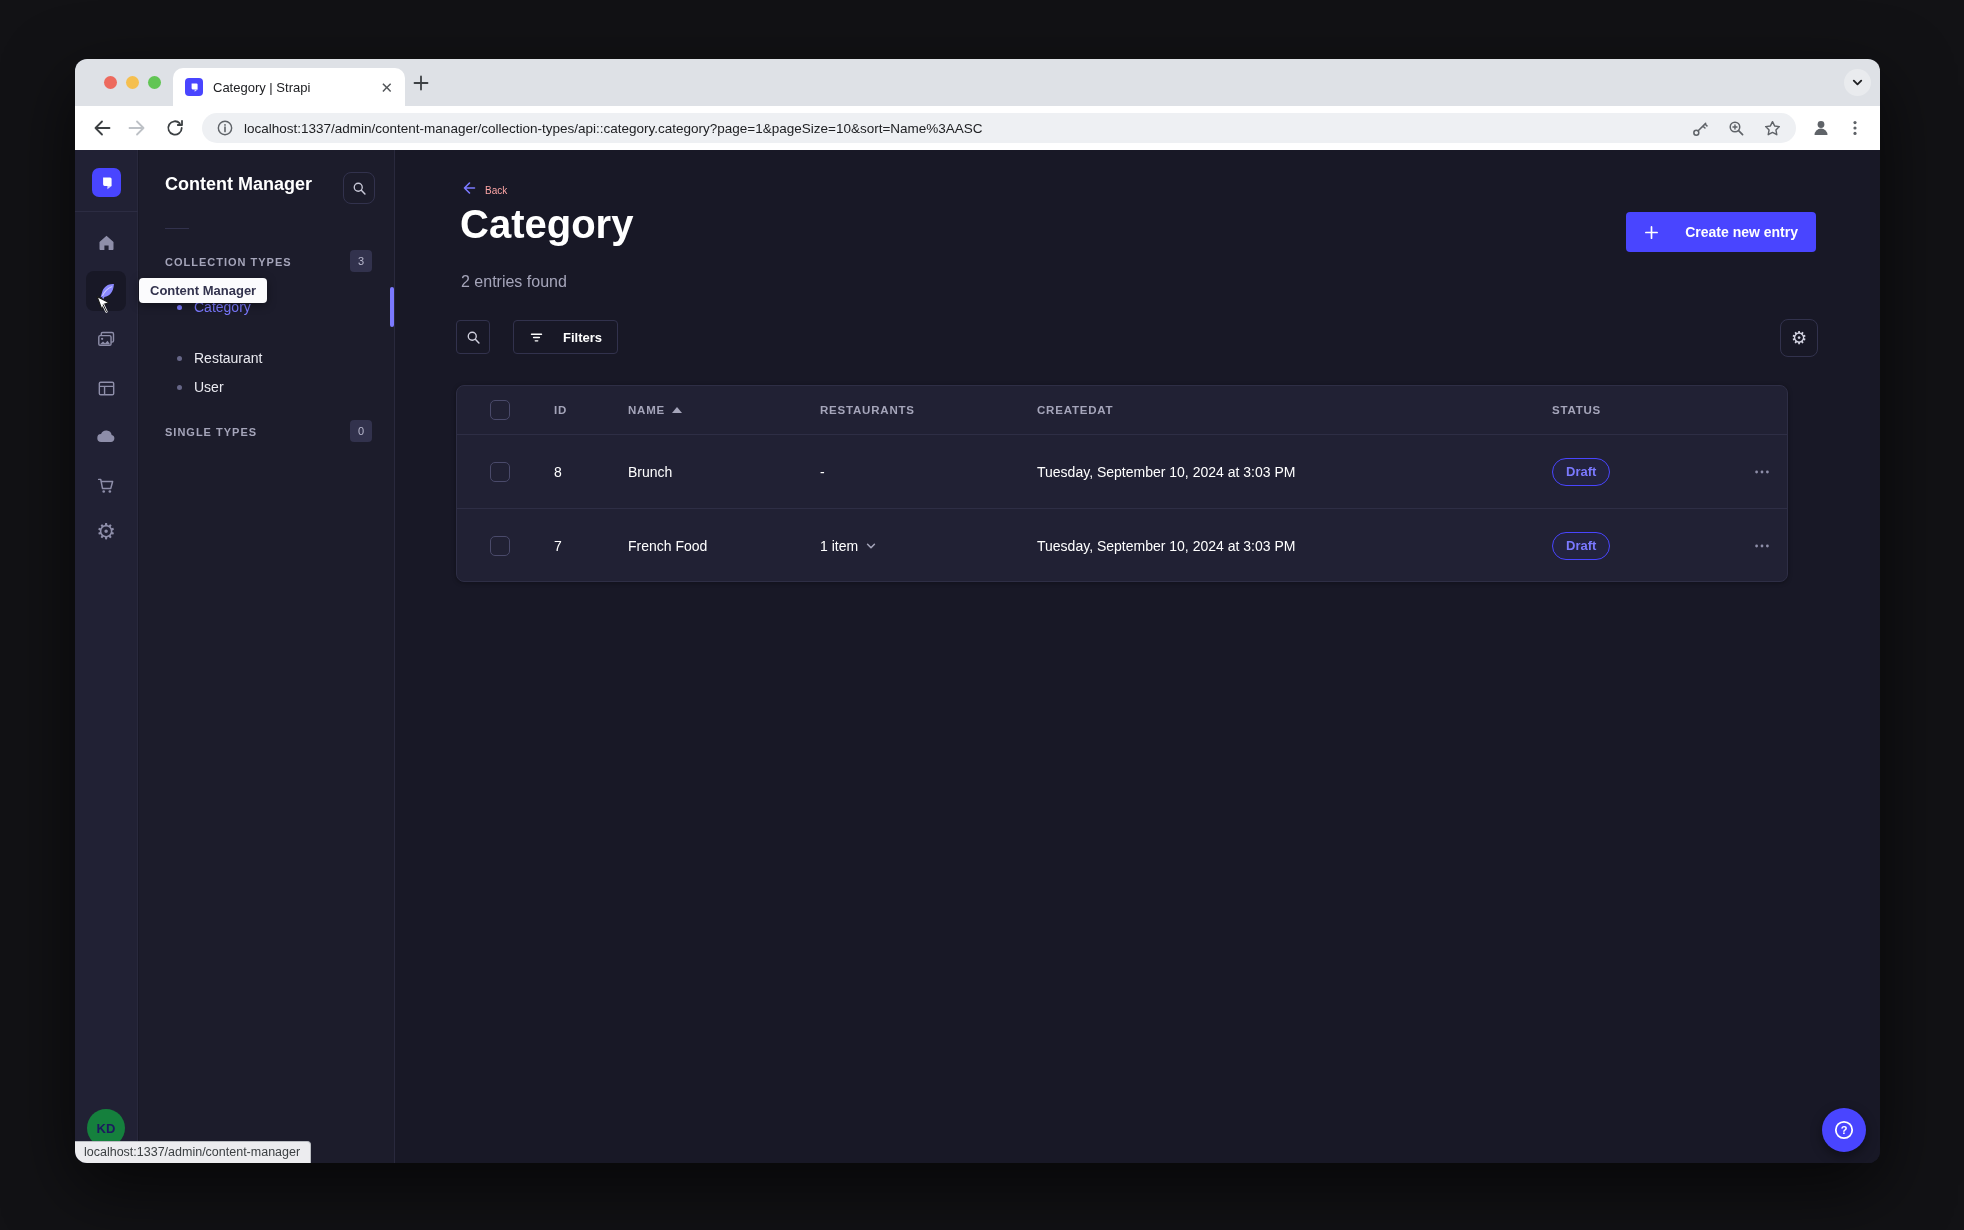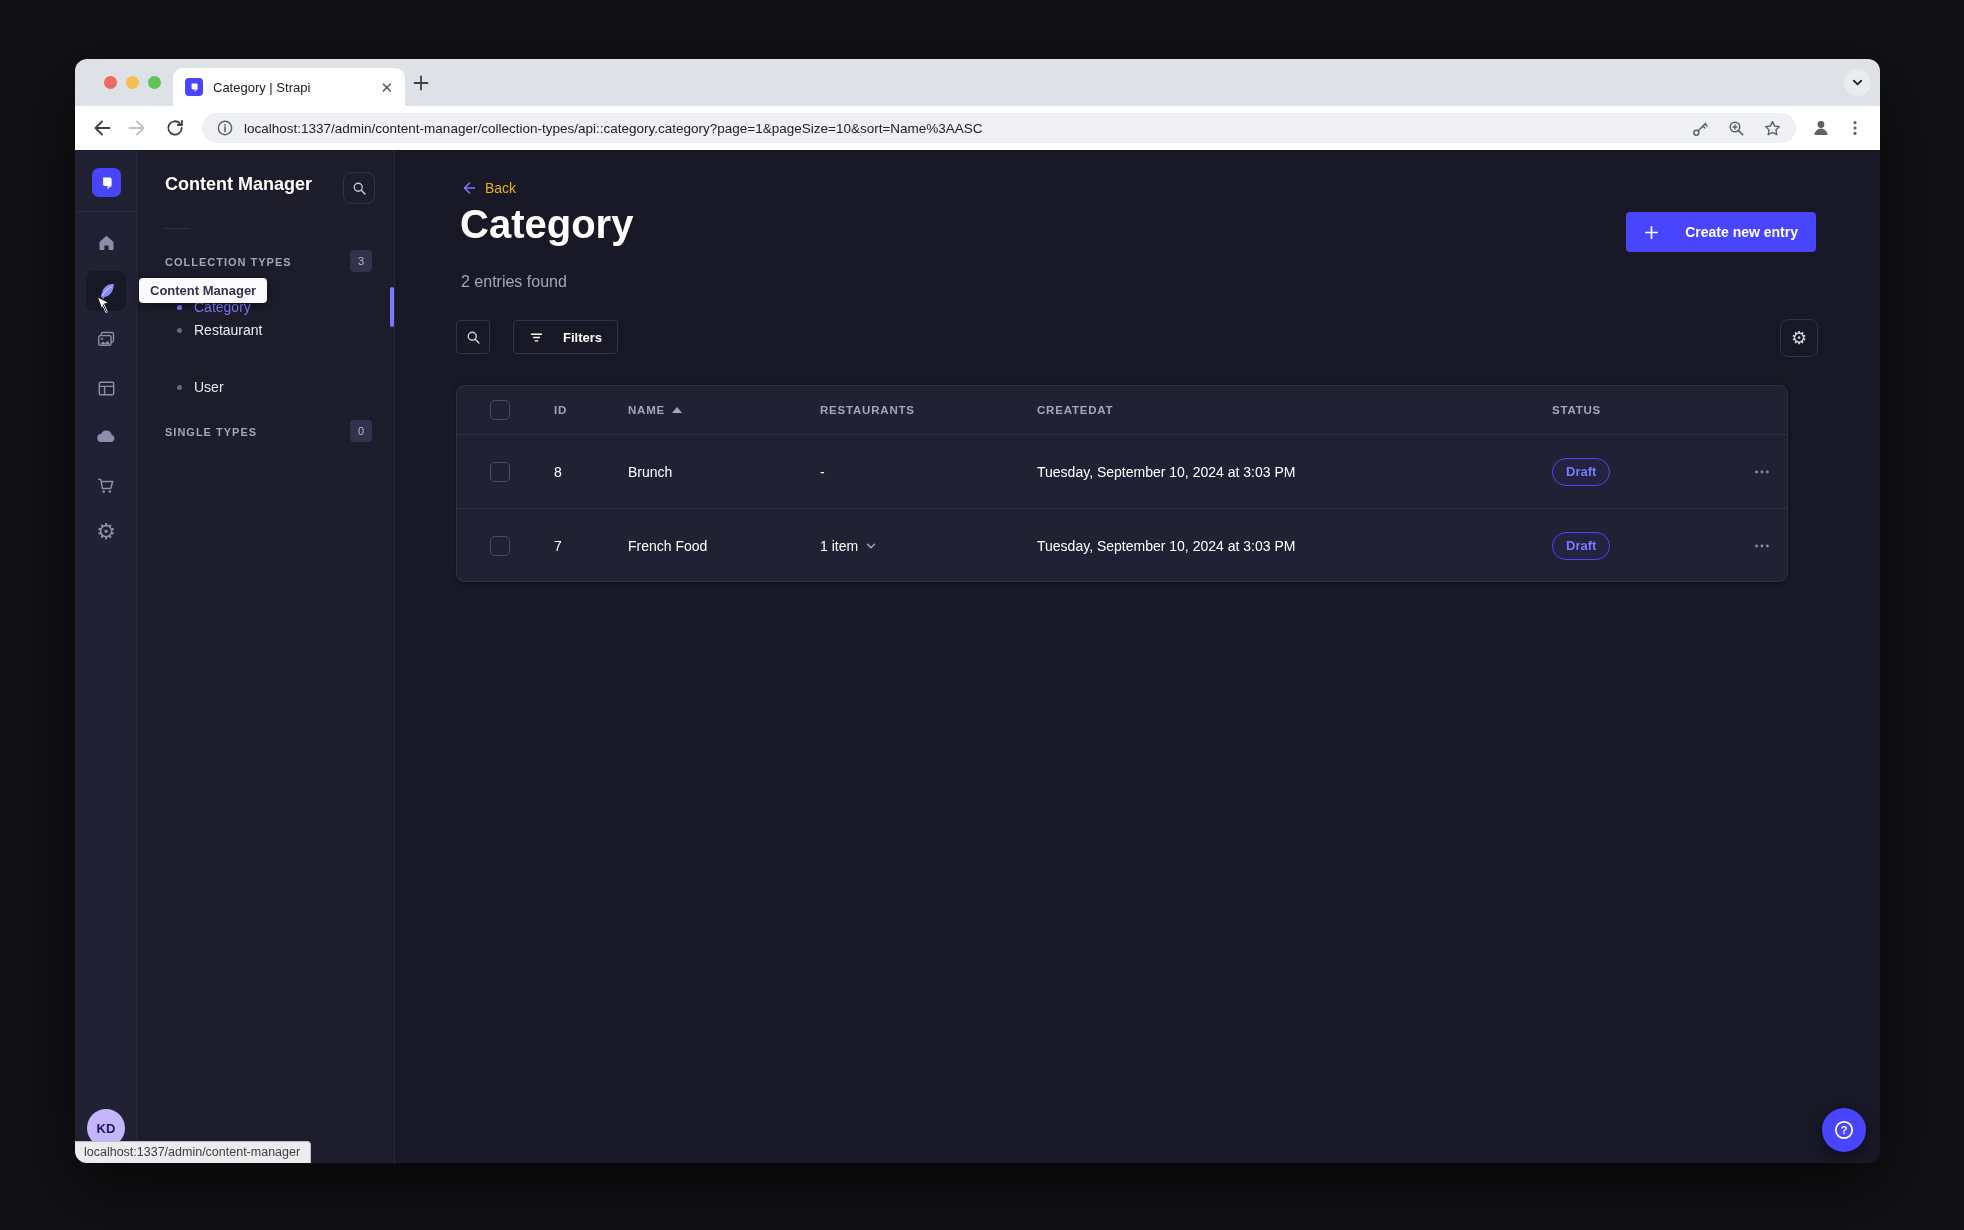--- a/index.html
+++ b/index.html
@@ -46,21 +46,21 @@
              border-right:1px solid #29293d; }
   .logo { position:absolute; left:17px; top:18px; width:29px; height:29px; border-radius:7px;
           background:#4945ff; display:flex; align-items:center; justify-content:center; }
   .rail-divider { position:absolute; left:0; top:61px; width:63px; height:1px; background:#2c2c42; }
   .railbtn { position:absolute; left:11px; width:40px; height:40px; border-radius:8px;
              display:flex; align-items:center; justify-content:center; color:#8e8ea9; }
   .railbtn.active { background:#181826; color:#8a88ff; }
   .railbtn .glyph { font-size:22px; line-height:1; }
   .cursor-overlay { position:absolute; left:19px; top:145px; width:20px; height:20px; z-index:30; }
   .rail-avatar { position:absolute; left:12px; top:959px; width:38px; height:38px; border-radius:50%;
-                 background:#c4b5fd; color:#1c1a5e; font-size:13px; font-weight:700;
+                 background:#15803d; color:#1c1a5e; font-size:13px; font-weight:700;
                  display:flex; align-items:center; justify-content:center; }
 
   
   .subnav { position:absolute; left:64px; top:0; bottom:0; width:256px; background:#1c1c2b;
             border-right:1px solid #29293d; }
   .subnav-title { position:absolute; left:26px; top:24px; font-size:18px; font-weight:700; color:#fff; }
   .subnav-search { position:absolute; left:204px; top:22px; width:32px; height:32px; border:1px solid #32324d;
                    border-radius:8px; display:flex; align-items:center; justify-content:center; color:#c8c8d8; }
   .subnav-divider { position:absolute; left:26px; top:78px; width:24px; height:1px; background:#32324d; }
   .section-label { position:absolute; left:26px; font-size:11px; font-weight:700; letter-spacing:1px; color:#a5a5ba; }
@@ -71,22 +71,22 @@
   .nav-item .bullet { width:5px; height:5px; border-radius:50%; background:#666687; flex:0 0 auto; }
   .nav-item.active { color:#7b79ff; }
   .nav-item.active .bullet { background:#7b79ff; }
   .active-bar { position:absolute; right:0; top:137px; width:4px; height:40px; border-radius:2px; background:#7b79ff; }
   .nav-tooltip { position:absolute; left:0; top:128px; background:#fbfbfd; color:#32324d; font-size:13px;
                  font-weight:700; padding:5px 11px; border-radius:4px; white-space:nowrap; z-index:25;
                  box-shadow:0 2px 10px rgba(0,0,0,.4); }
 
   
   .main { position:absolute; left:321px; top:0; right:0; bottom:0; background:#181826; }
-  .back-link { position:absolute; left:65px; top:30px; display:flex; align-items:flex-start; gap:8px;
-               color:#eab308; font-size:14px; }
+  .back-link { position:absolute; left:65px; top:30px; display:flex; align-items:flex-end; gap:8px;
+               color:#fca5a5; font-size:10px; }
   .page-title { position:absolute; left:64px; top:52px; font-size:40px; font-weight:700; color:#fff; }
   .page-subtitle { position:absolute; left:65px; top:104px; font-size:16px; color:#a5a5ba;margin-top:19px; }
   .create-btn { position:absolute; right:64px; top:62px; height:40px; background:#4945ff; color:#fff;
                 border:none; border-radius:4px; font-size:14px; font-weight:600; font-family:inherit;
                 display:flex; align-items:center; gap:26px; padding:0 18px; }
   .iconbtn { border:1px solid #32324d; background:transparent; border-radius:4px; color:#d2d2e0;
              display:flex; align-items:center; justify-content:center; }
   .search-btn2 { position:absolute; left:60px; top:170px; width:34px; height:34px; }
   .filters-btn { position:absolute; left:117px; top:170px; height:34px; padding:0 15px; gap:19px;
                  color:#fff; font-size:13px; font-weight:600; font-family:inherit; }
@@ -264,21 +264,21 @@
       </span>
       <div class="subnav-divider"></div>
 
       <div class="section-label" style="top:106px">COLLECTION TYPES</div>
       <span class="count-badge" style="top:100px">3</span>
 
       <div class="nav-item active" style="top:137px">
         <span class="bullet"></span>
         <span>Category</span>
       </div>
-      <div class="nav-item" style="top:160px">
+      <div class="nav-item" style="top:188px">
         <span class="bullet"></span>
         <span>Restaurant</span>
       </div>
       <div class="nav-item" style="top:217px">
         <span class="bullet"></span>
         <span>User</span>
       </div>
       <div class="active-bar"></div>
 
       <div class="section-label" style="top:276px">SINGLE TYPES</div>

